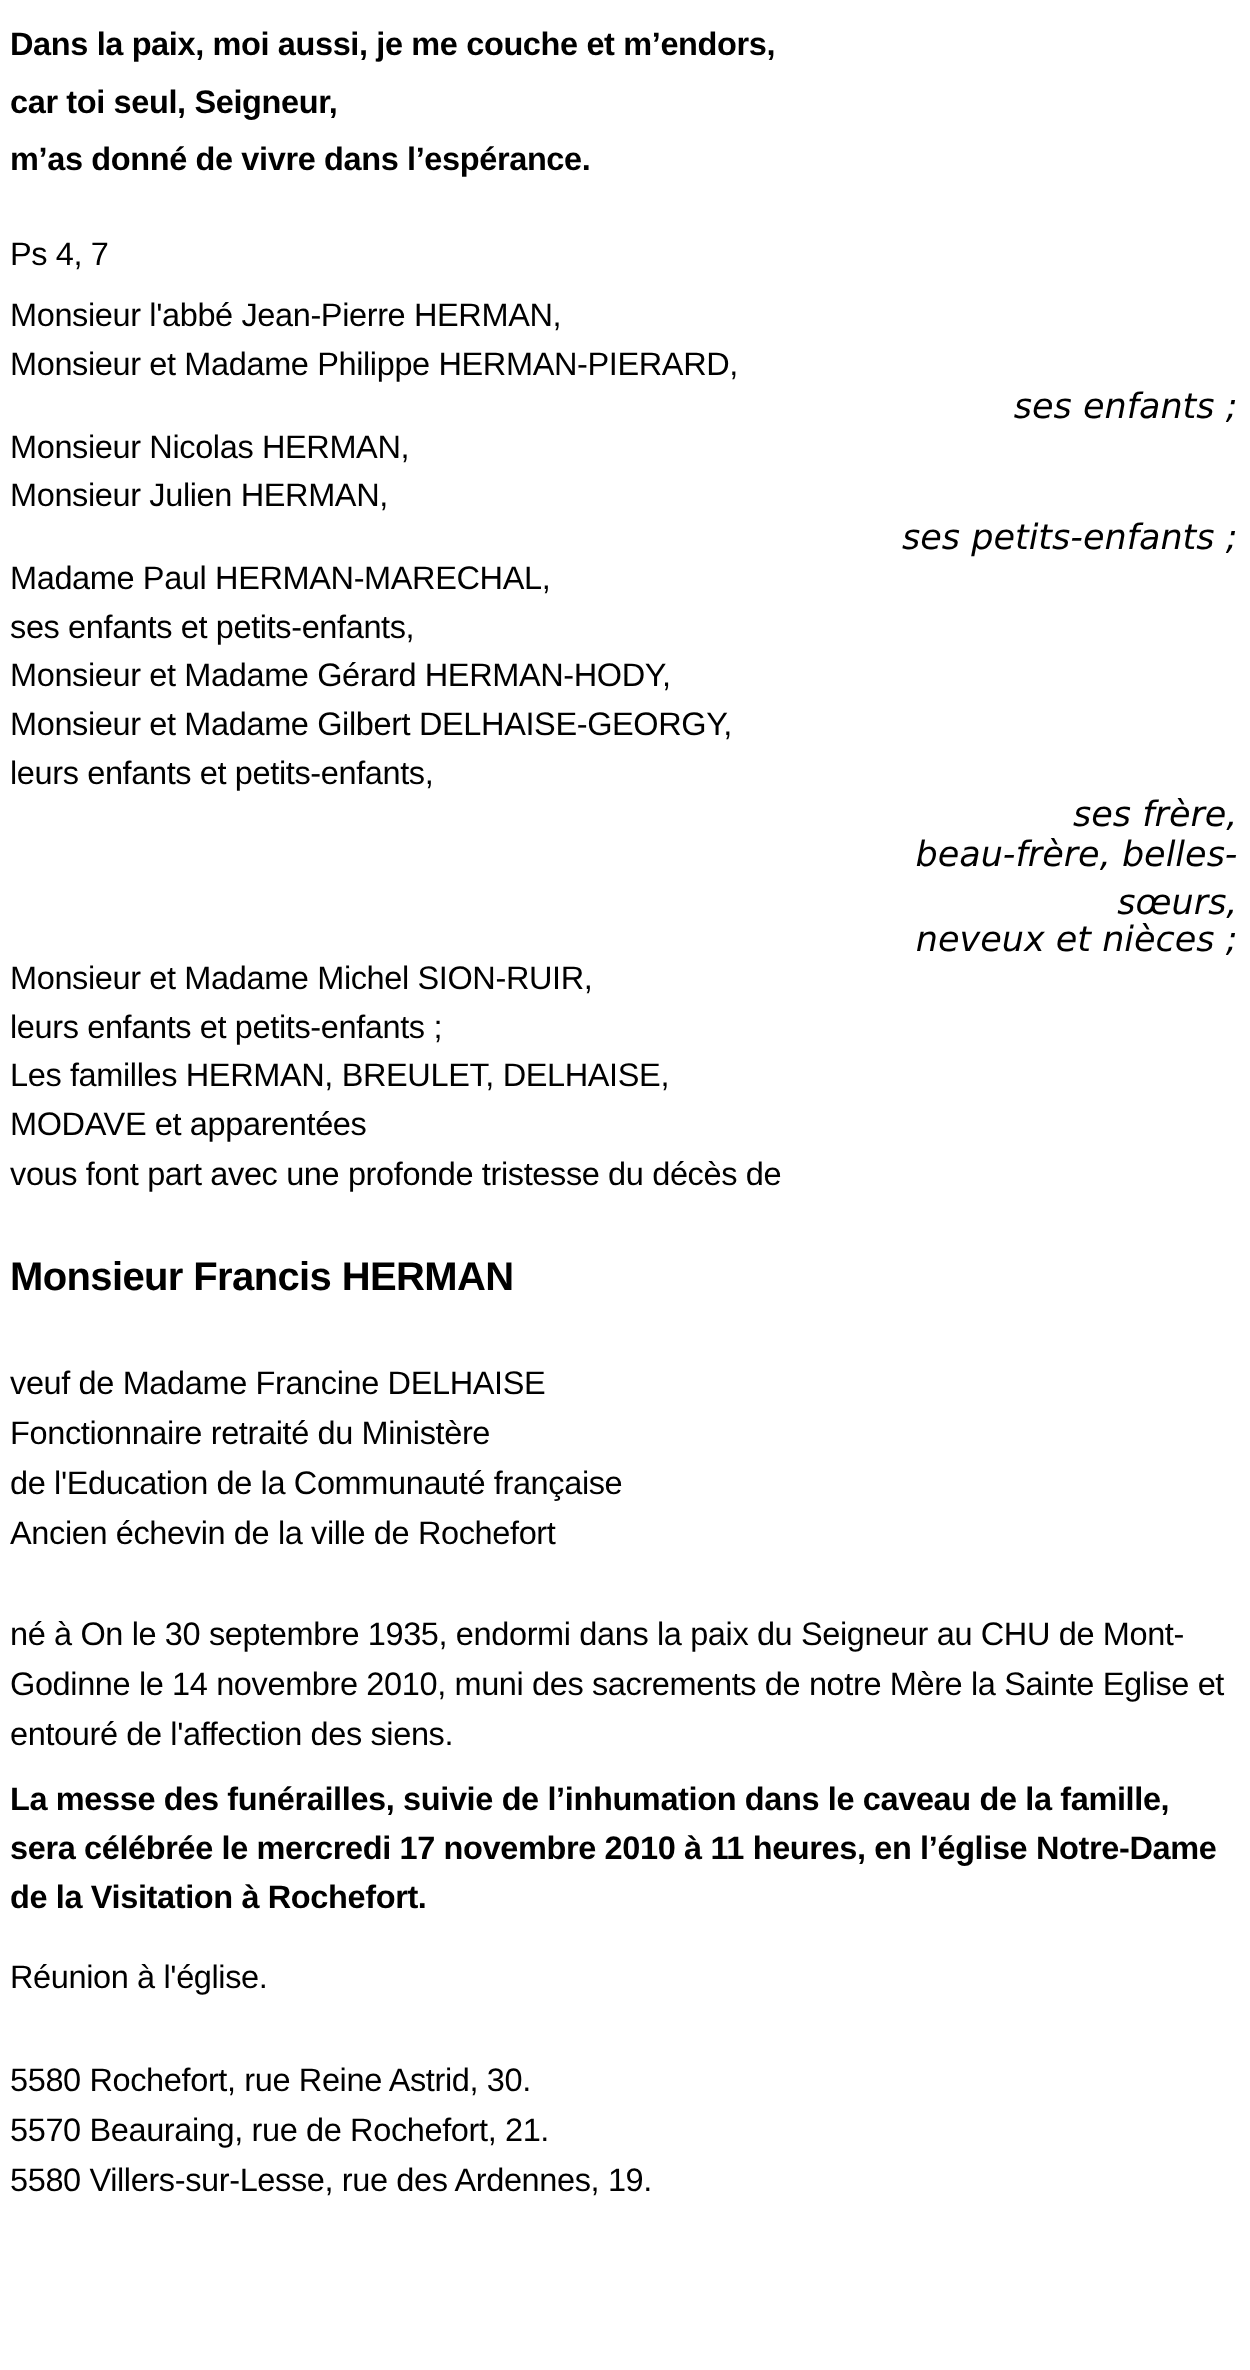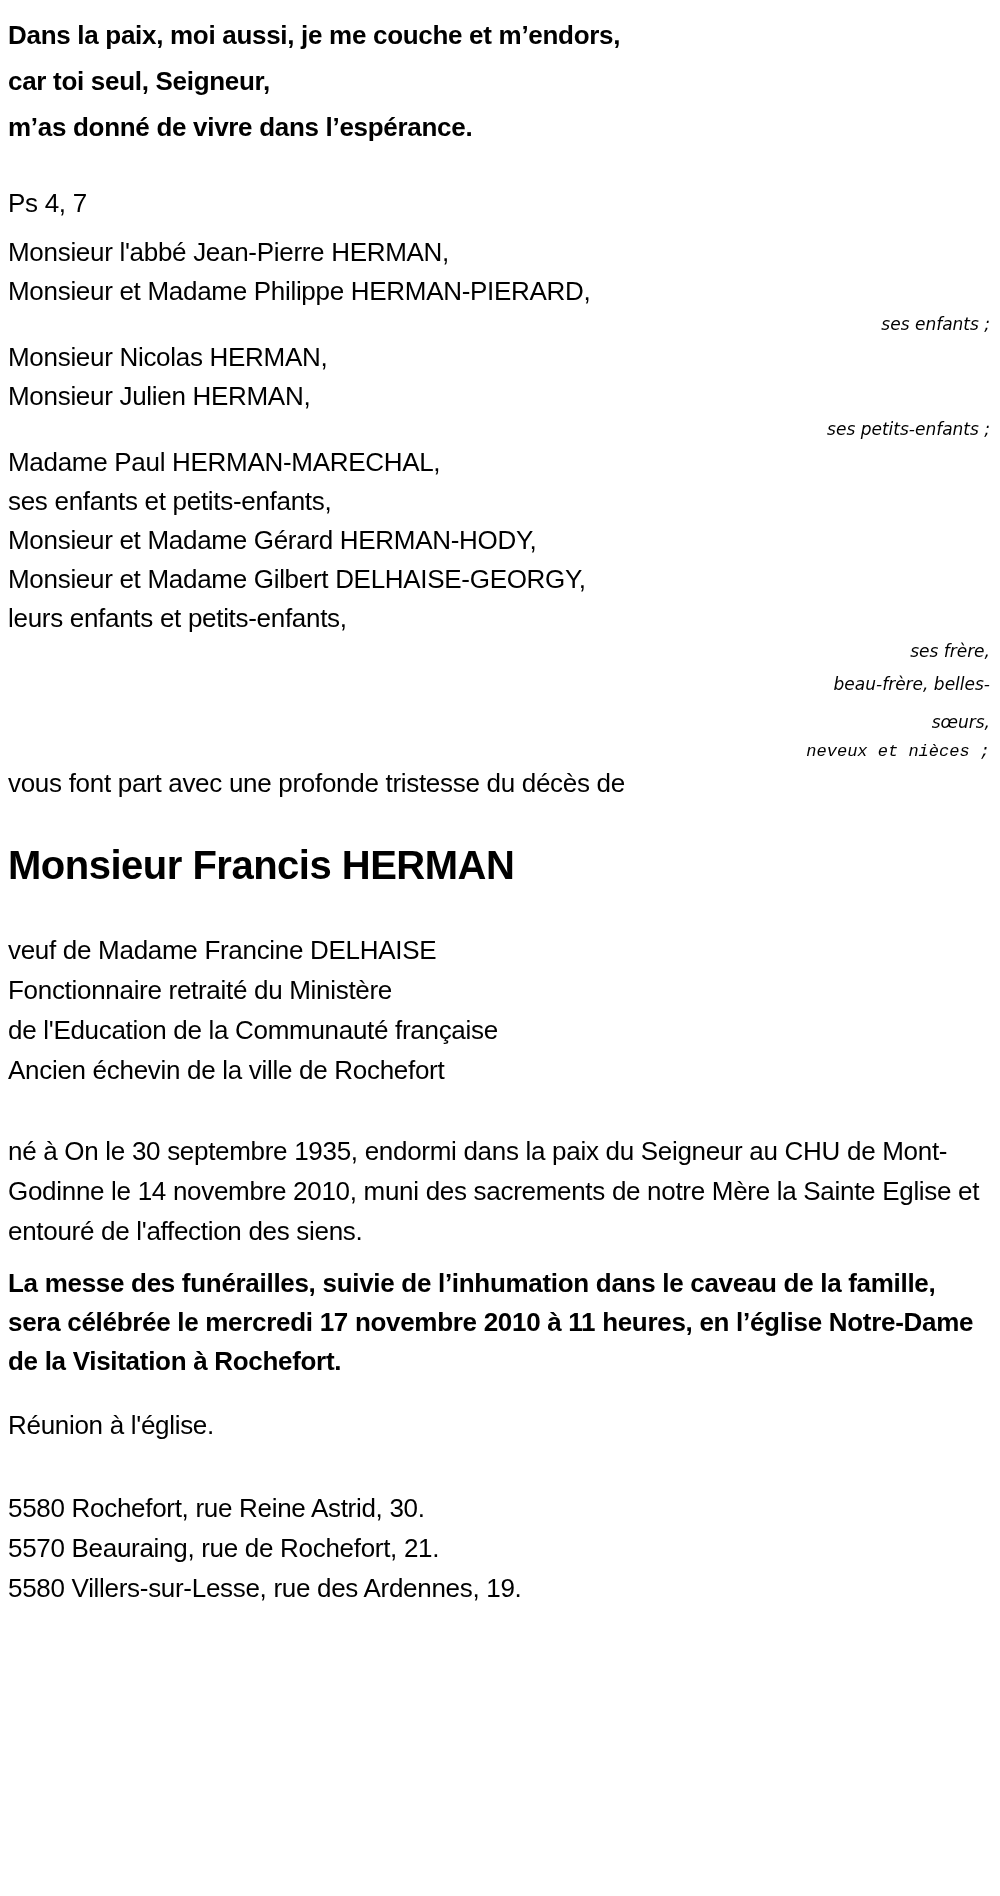--- a/index.html
+++ b/index.html
@@ -27,34 +27,34 @@
   .verse-line { line-height: 46px; }
 
   
   .ps { line-height: 40px; margin: 0 0 10px 0; }
 
   
   .names-line { line-height: 39px; }
   .relation-line {
     font-family: "DejaVu Sans", sans-serif;
     font-style: italic;
-    font-size: 17px;
+    font-size: 28px;
     letter-spacing: 0;
     text-align: right;
   }
   .rel-single { line-height: 27px; }
   .rel-first  { line-height: 27px; }
   .rel-mid    { line-height: 38px; }
-  .rel-last   { line-height: 22px; font-family: Liberation Mono, monospace; }
+  .rel-last   { line-height: 22px; }
 
   
   .intro { line-height: 40px; }
   .deceased-name {
     margin-top: 36px;
-    font-size: 40px;
+    font-size: 32px;
     font-weight: 700;
     line-height: 52px;
     letter-spacing: -0.5px;
   }
   .titles { margin-top: 39px; }
   .titles-line { line-height: 40px; }
 
   
   .bio     { margin-top: 41px; line-height: 40px; }
   .mass    { margin-top: 13px; line-height: 39px; font-weight: 700; }
@@ -102,20 +102,26 @@
         <div class="names-line">Monsieur et Madame Gérard HERMAN-HODY,</div>
         <div class="names-line">Monsieur et Madame Gilbert DELHAISE-GEORGY,</div>
         <div class="names-line">leurs enfants et petits-enfants,</div>
       </div>
       <div>
         <div class="relation-line rel-first">ses frère,</div>
         <div class="relation-line rel-mid">beau-frère, belles-</div>
         <div class="relation-line rel-mid">sœurs,</div>
         <div class="relation-line rel-last">neveux et nièces ;</div>
       </div>
+      <div>
+        <div class="names-line">Monsieur et Madame Michel SION-RUIR,</div>
+        <div class="names-line">leurs enfants et petits-enfants ;</div>
+        <div class="names-line">Les familles HERMAN, BREULET, DELHAISE,</div>
+        <div class="names-line">MODAVE et apparentées</div>
+      </div>
     </div>
 
   <p class="intro">vous font part avec une profonde tristesse du décès de</p>
 
   <h1 class="deceased-name">Monsieur Francis HERMAN</h1>
 
   <div class="titles">
       <div class="titles-line">veuf de Madame Francine DELHAISE</div>
       <div class="titles-line">Fonctionnaire retraité du Ministère</div>
       <div class="titles-line">de l'Education de la Communauté française</div>

